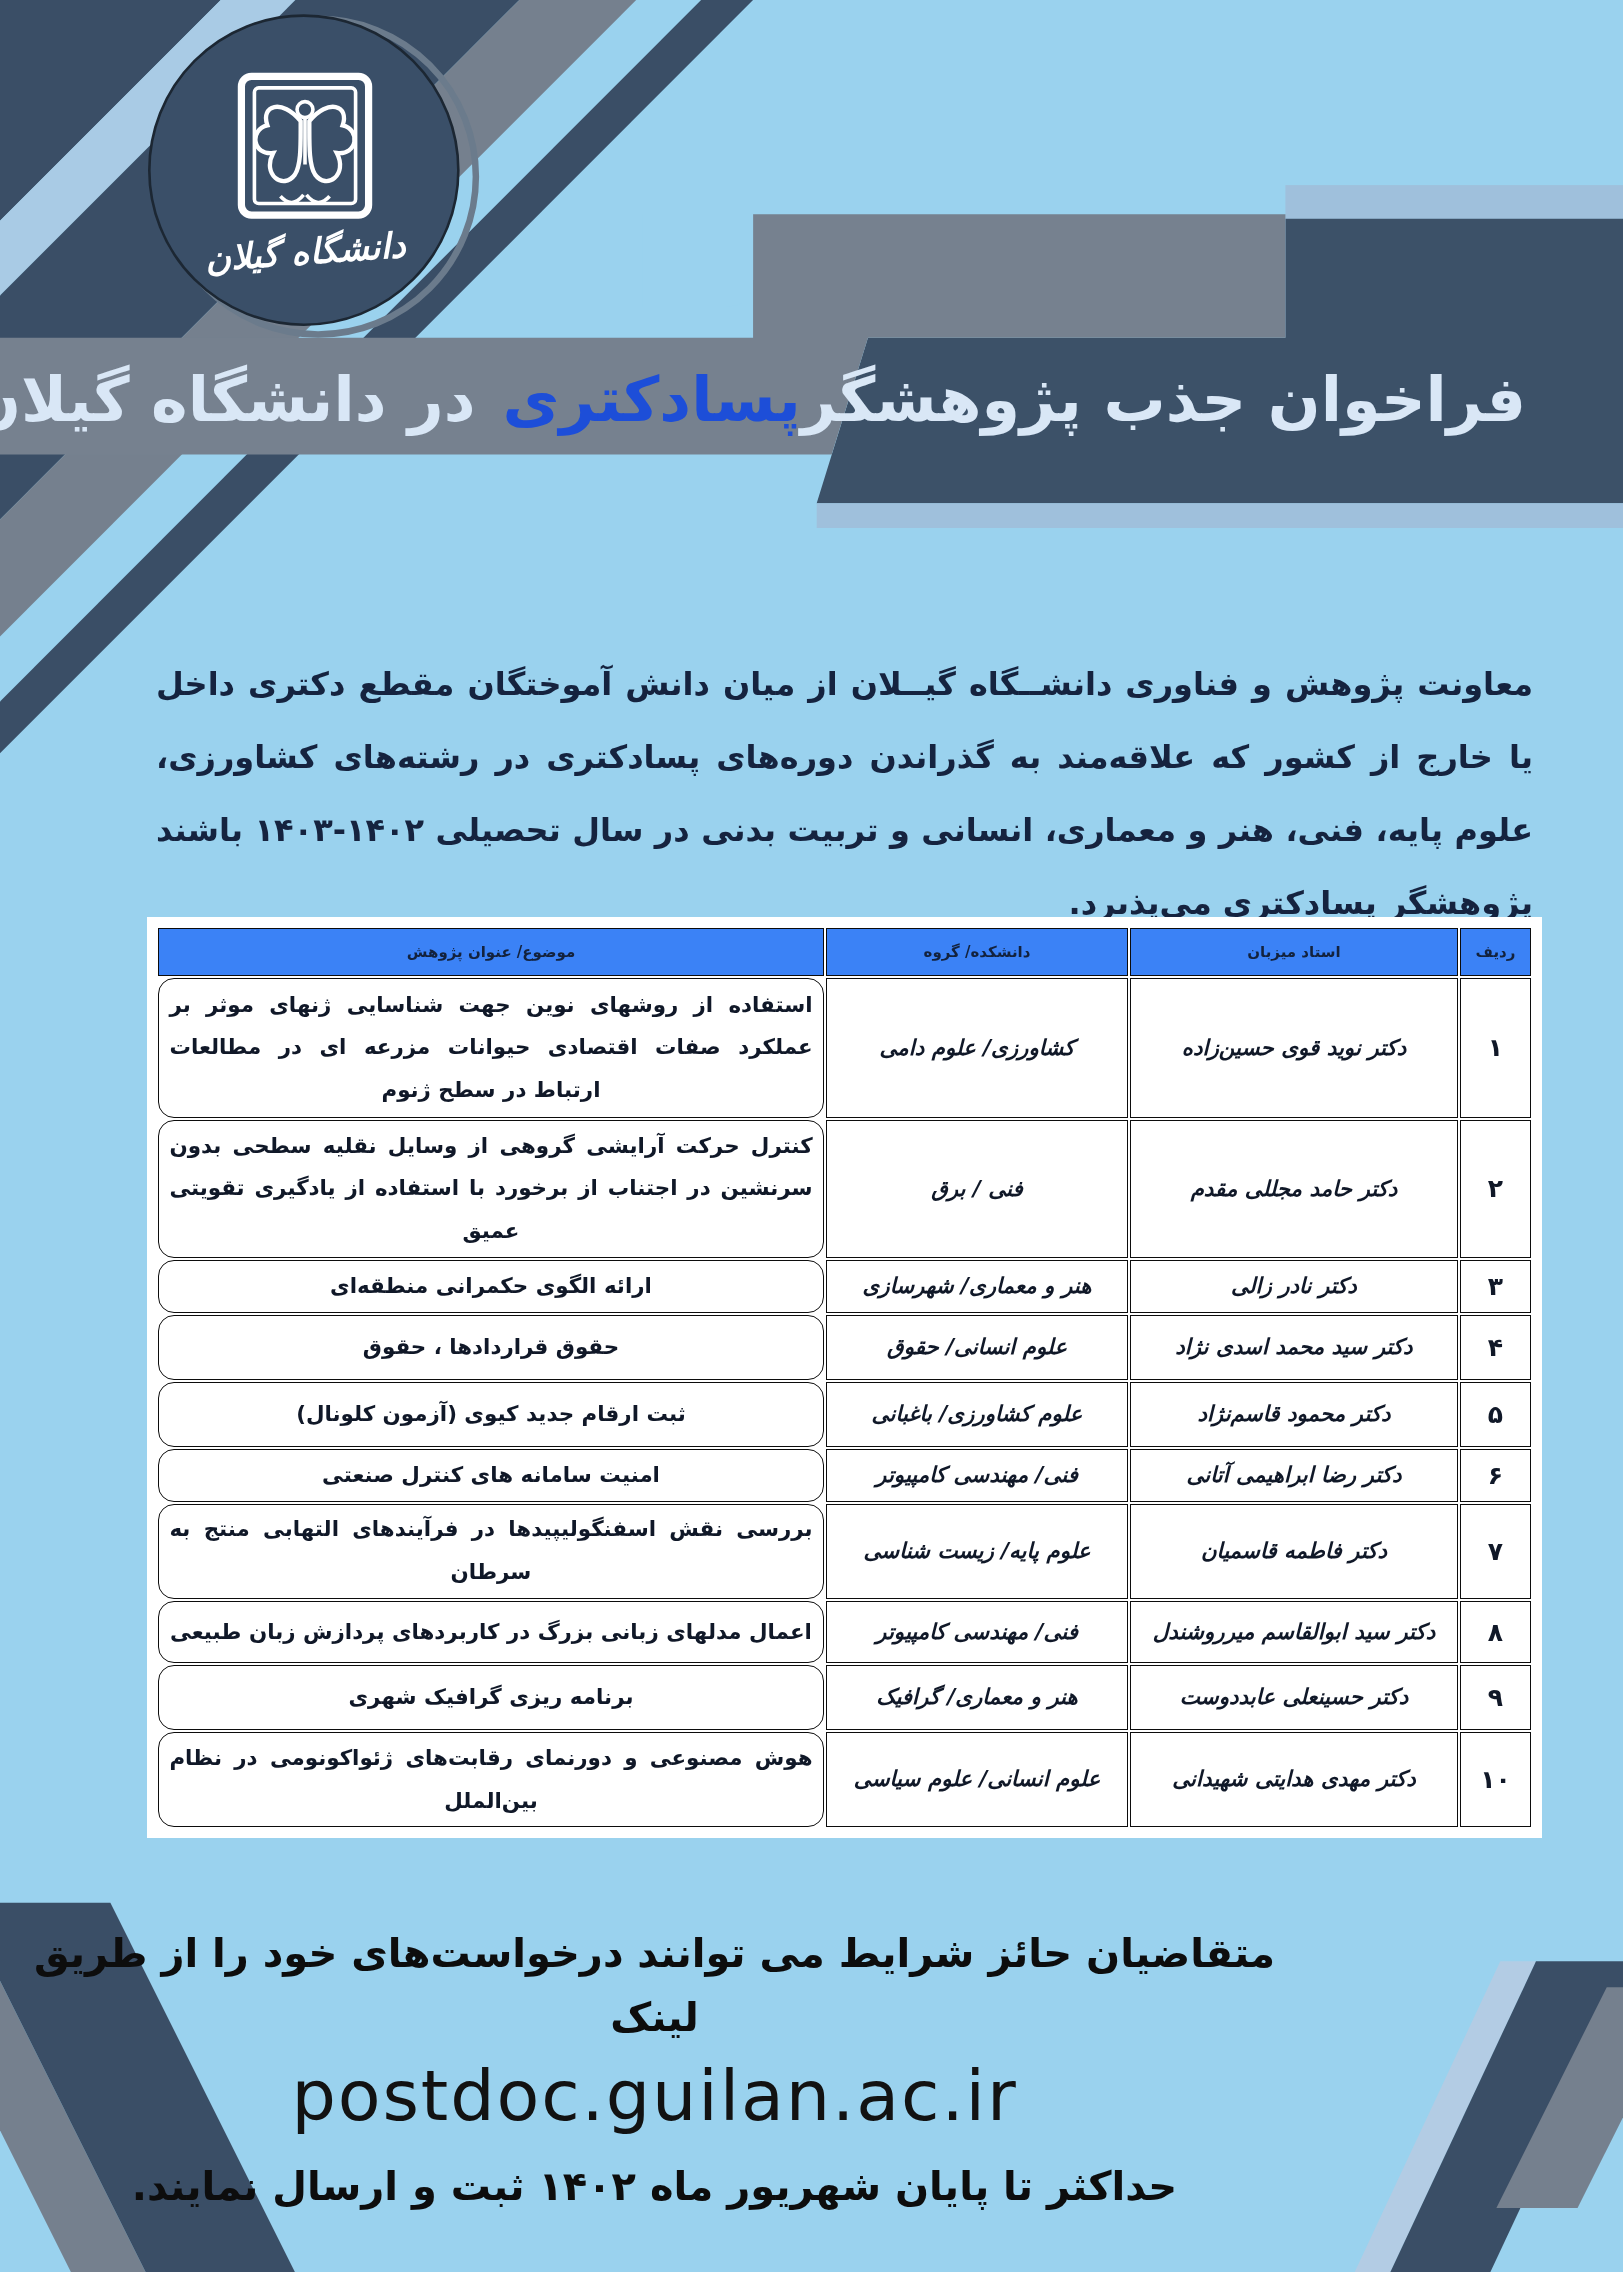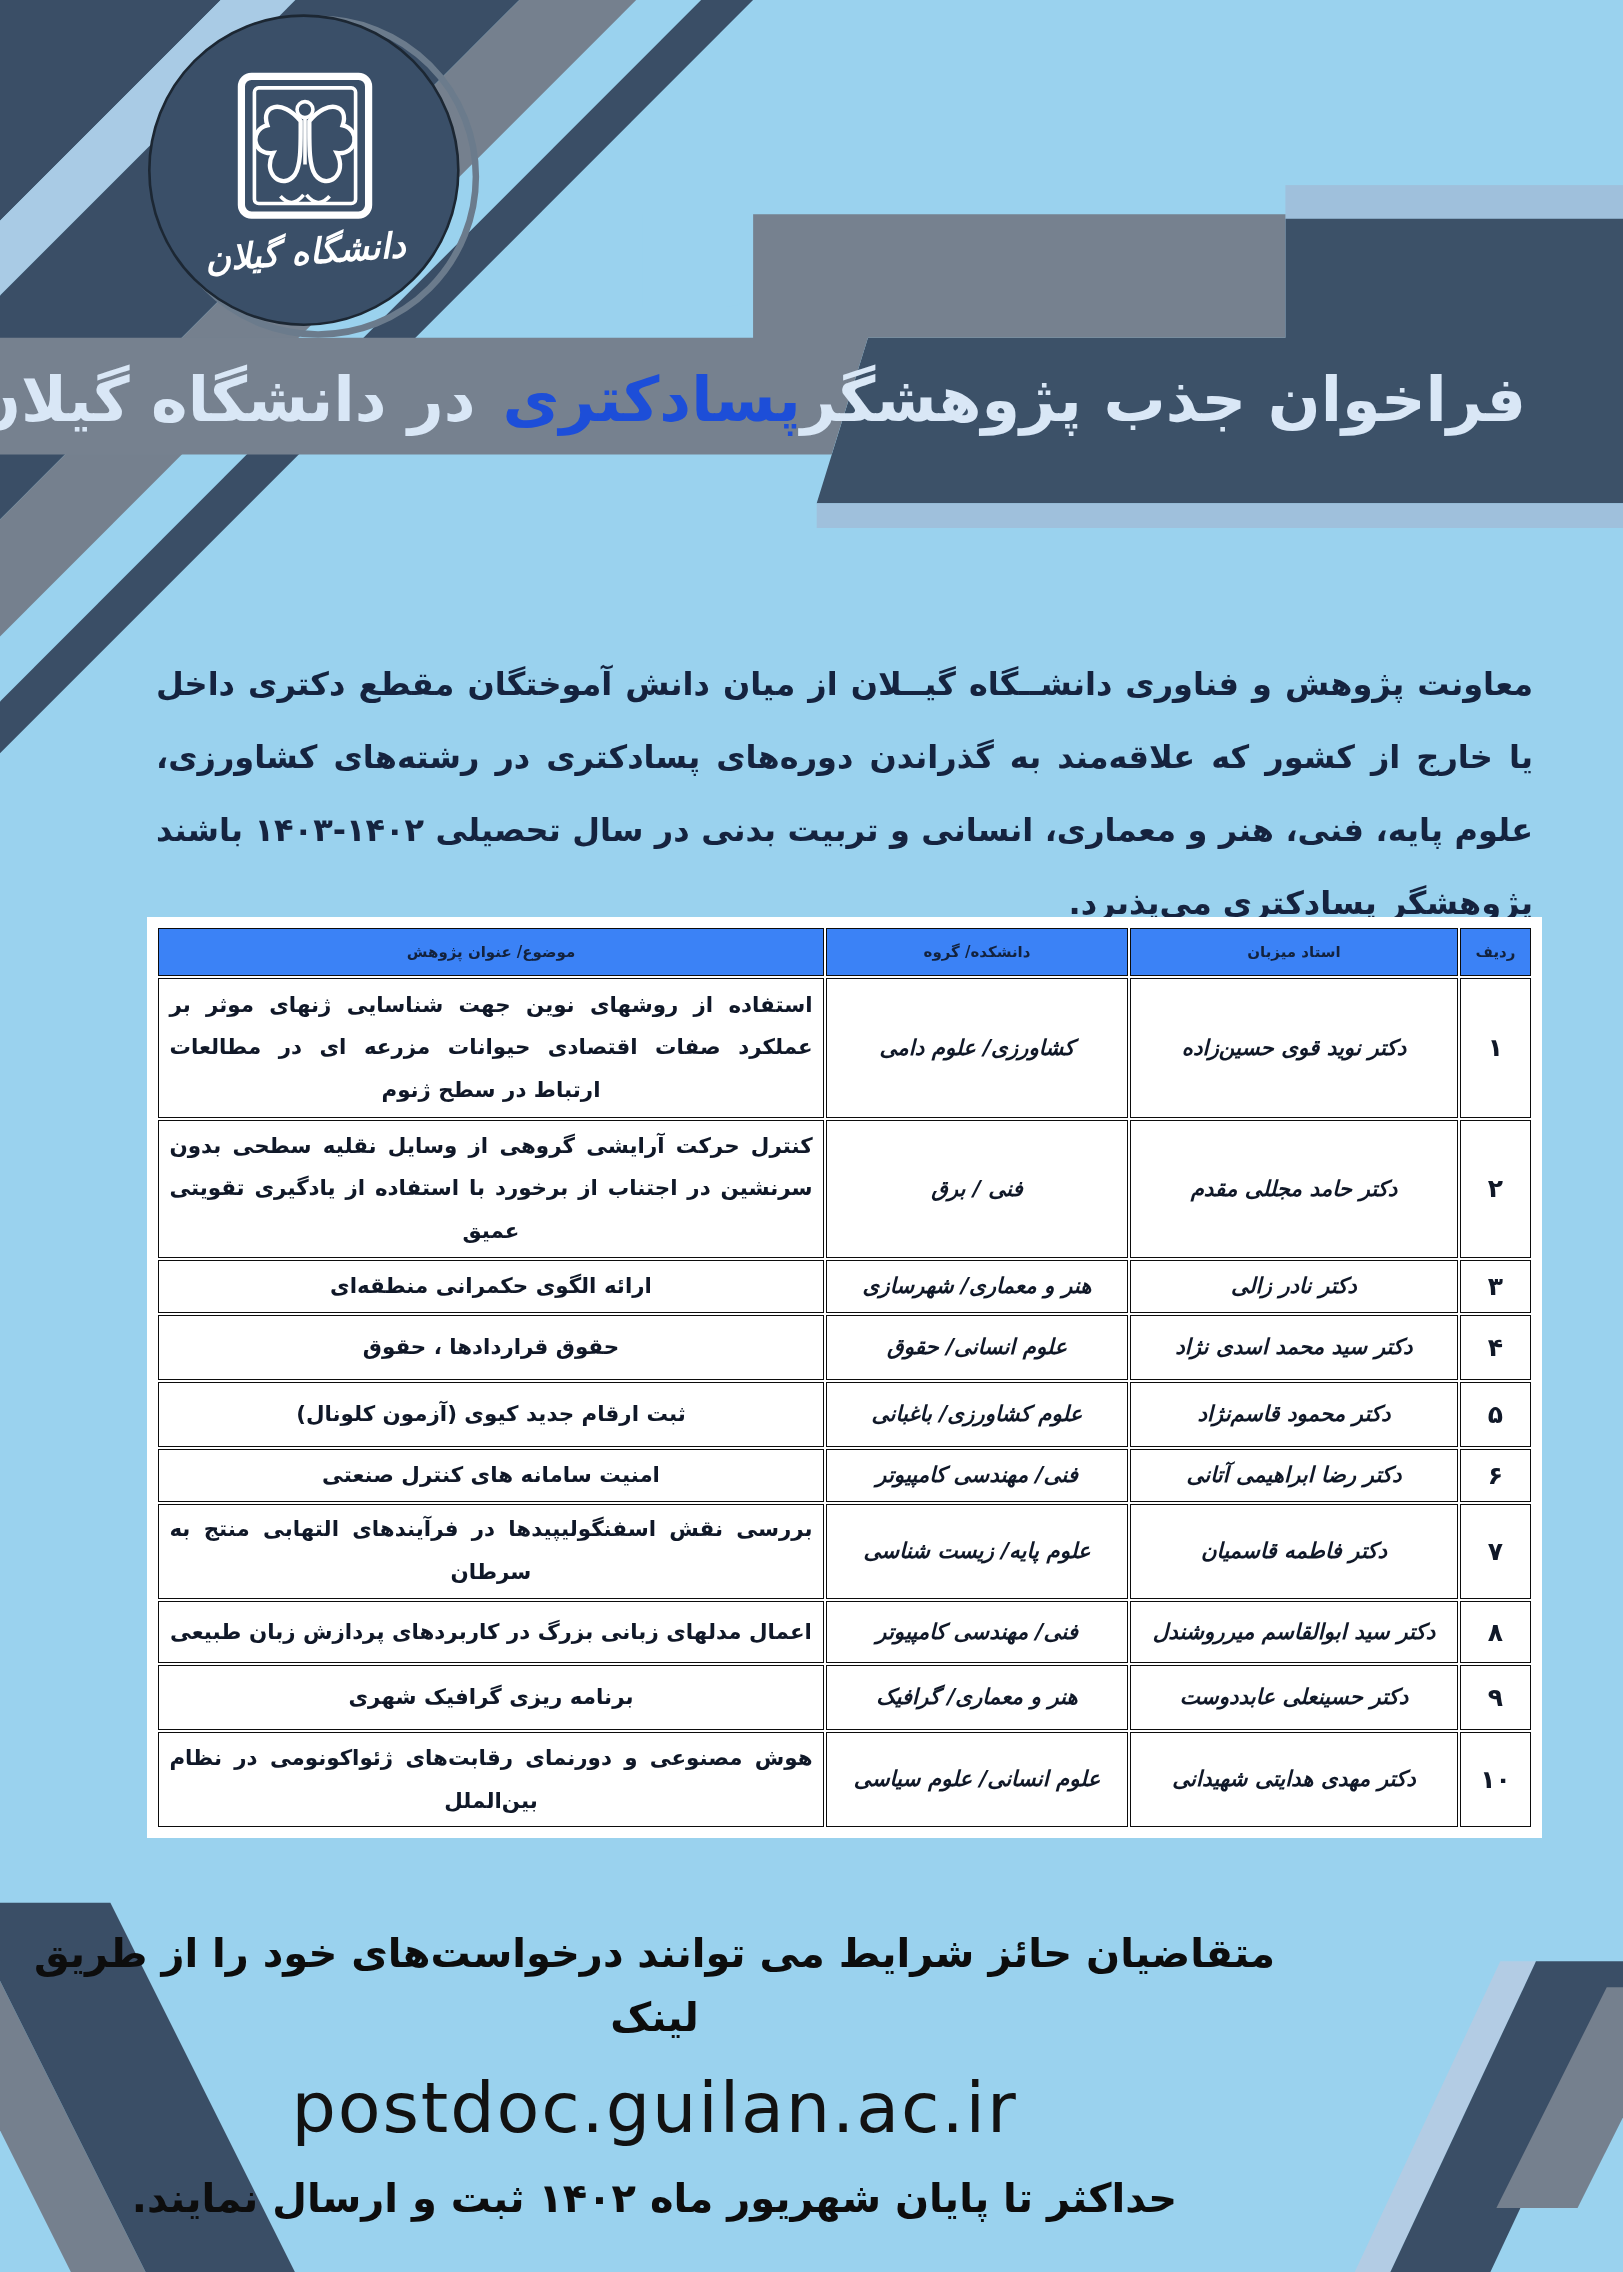--- a/index.html
+++ b/index.html
@@ -55,30 +55,30 @@
   table.grid td,table.grid th{
     border:1.9px solid #0c0c0c;vertical-align:middle;
     color:#101828;background:#ffffff;
     padding:3.9px 10.4px;
   }
   table.grid th{
     background:#3b82f6;font-size:15px;font-weight:bold;height:38px;text-align:center;color:#13223d;
   }
   td.cell-no{background:#a4c9eb;text-align:center;font-size:25px;font-weight:bold;color:#13223d;}
   td.cell-host,td.cell-dept{text-align:center;font-size:21.4px;font-weight:bold;line-height:1.8;font-style:italic;}
-  td.cell-topic{text-align:justify;text-align-last:center;font-size:21.4px;font-weight:bold;line-height:2.0;padding:3.9px 17px;}
+  td.cell-topic{text-align:justify;text-align-last:center;font-size:21.4px;font-weight:bold;line-height:2.0;padding:3.9px 17px;border-radius:16px;}
 
   
   .footer{position:absolute;left:0;top:1921px;width:1309px;text-align:center;z-index:2;}
   .footer-line1,.footer-line2{
     font-size:40px;font-weight:bold;color:#0d0d0d;line-height:1.6;
   }
   .footer-link{
     display:block;direction:ltr;font-size:70px;font-weight:normal;color:#121212;
-    letter-spacing:1.9px;margin:18px 0 17px 0;text-decoration:none;
+    letter-spacing:1.9px;margin:6px 0 17px 0;text-decoration:none;
   }
 </style>
 </head>
 <body>
 
 <svg id="bg-decor" viewBox="0 0 2500 3500" preserveAspectRatio="none">
 
   <g>
     <polygon points="0,0 340,0 0,340" fill="#3a4e66"></polygon>
     <polygon points="340,0 455,0 0,455 0,340" fill="#a9cbe5"></polygon>

